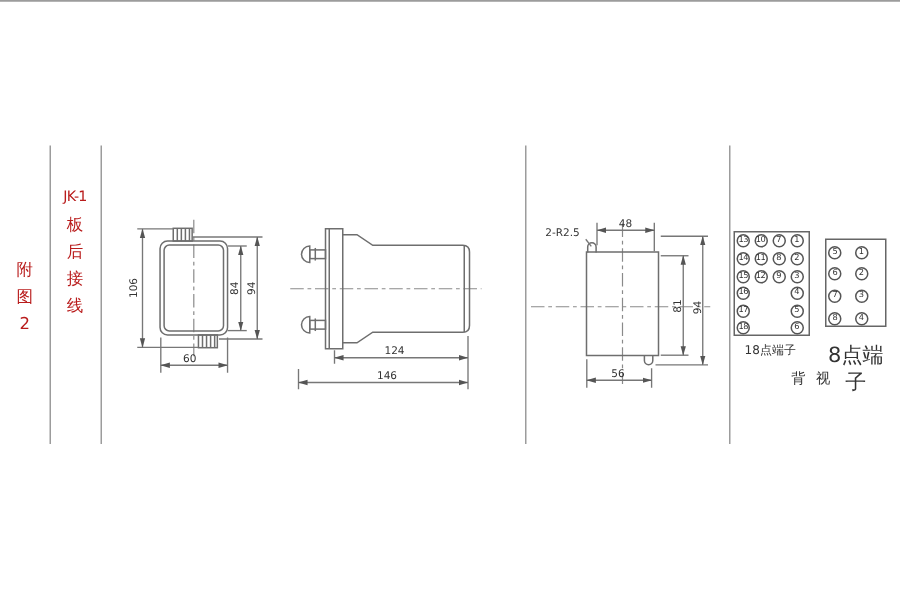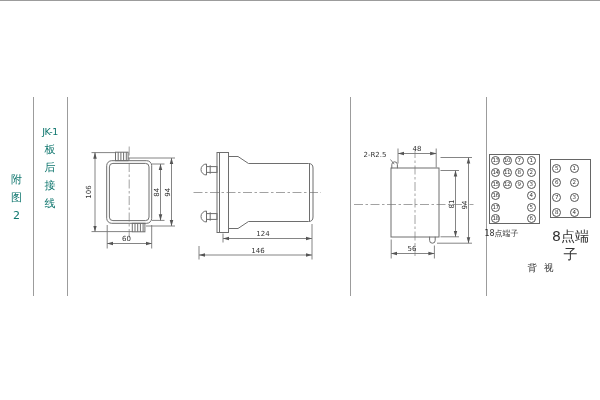--- a/index.html
+++ b/index.html
@@ -1,21 +1,21 @@
 <!DOCTYPE html>
 <html><head>
 <meta charset="utf-8">
 <style>
   html,body{margin:0;padding:0;background:#fff;}
   #stage{position:relative;width:600px;height:400px;background:#fff;overflow:hidden;
          font-family:"DejaVu Sans",sans-serif;}
   .hline,.vline{position:absolute;background:#9c9c9c;}
   .hline{height:1px;}
   .vline{width:1px;}
-  .vtext{position:absolute;text-align:center;color:#0f766e;}
+  .vtext{position:absolute;text-align:center;color:#b91c1c;}
   .vtext div{line-height:18px;font-size:11px;}
   .vtext div.small{font-size:9.5px;letter-spacing:-0.5px;}
   svg{position:absolute;overflow:visible;}
   svg line, svg rect, svg path{stroke:#6e6e6e;fill:none;stroke-width:1;}
   svg .dim{stroke:#777;stroke-width:0.9;}
   svg .cl{stroke:#8a8a8a;stroke-width:0.8;stroke-dasharray:9 2.5 2.5 2.5;}
   svg text{fill:#333;font-size:7px;font-family:"DejaVu Sans",sans-serif;}
   .tbox{position:absolute;border:1px solid #666;box-sizing:border-box;background:#fff;}
   .tp{position:absolute;width:9px;height:9px;box-sizing:border-box;border:1px solid #555;
       border-radius:50%;font-size:5.5px;line-height:7.5px;text-align:center;color:#333;
@@ -202,17 +202,17 @@
       <div class="tp" style="left: 1px; top: 3.5px;">5</div>
       <div class="tp" style="left: 1px; top: 18.2px;">6</div>
       <div class="tp" style="left: 1px; top: 32.9px;">7</div>
       <div class="tp" style="left: 1px; top: 47.6px;">8</div>
       <div class="tp" style="left: 18.5px; top: 3.5px;">1</div>
       <div class="tp" style="left: 18.5px; top: 18.2px;">2</div>
       <div class="tp" style="left: 18.5px; top: 32.9px;">3</div>
       <div class="tp" style="left: 18.5px; top: 47.6px;">4</div>
     </div>
 
-  <div class="lbl" style="left:474px;top:228px;width:55px;font-size:8px;">18点端子</div>
+  <div class="lbl" style="left:486px;top:228px;width:55px;font-size:8px;">18点端子</div>
   <div class="lbl" style="left:546px;top:228px;width:49px;font-size:14px;">8点端子</div>
-  <div class="lbl" style="left:514px;top:262px;width:55px;font-size:9.5px;letter-spacing:2px;">背 视</div>
+  <div class="lbl" style="left:514px;top:246px;width:55px;font-size:9.5px;letter-spacing:2px;">背 视</div>
 
 </div>
 
 </body></html>

